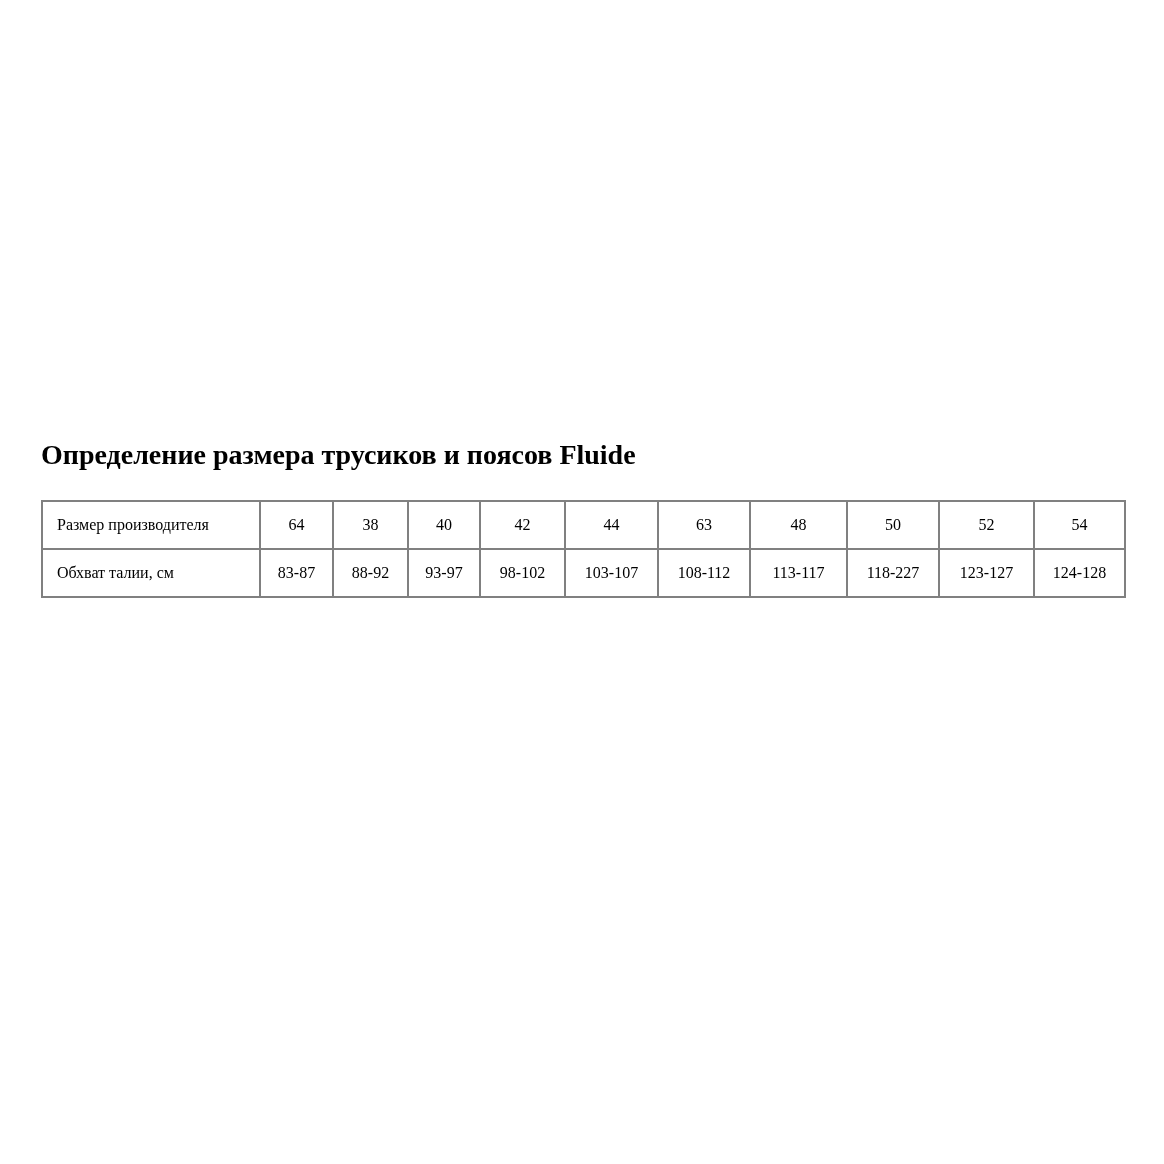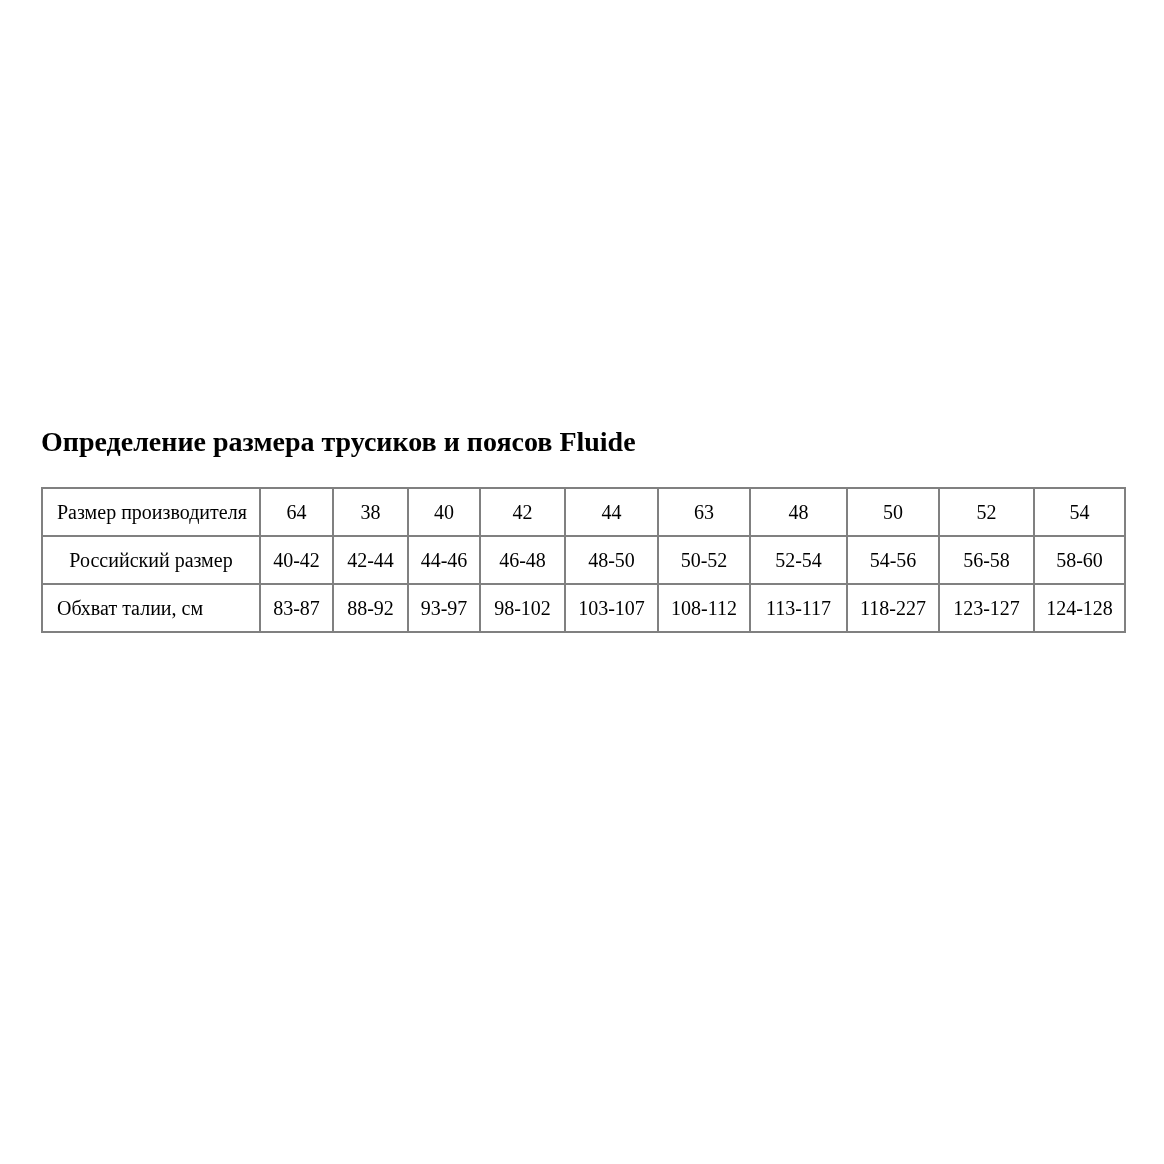--- a/index.html
+++ b/index.html
@@ -7,42 +7,42 @@
   html, body {
     margin: 0; padding: 0;
     width: 1164px; height: 1164px;
     background: var(--bg-color);
     font-family: "Liberation Serif", serif;
     overflow: hidden;
   }
   .content {
     position: absolute;
     left: 41px;
-    top: 426px;
+    top: 439px;
     width: 1086px;
   }
   .page-title {
     margin: 0;
     font-size: 28px;
     font-weight: bold;
     line-height: 32px;
     color: var(--text-color);
     white-space: nowrap;
   }
   table.size-table {
     margin-top: 29px;
     border-collapse: collapse;
     table-layout: fixed;
     width: 1083px;
   }
   table.size-table td {
     border: 2px solid var(--border-color);
     height: 48px;
     padding: 0;
-    font-size: 20px;
+    font-size: 16px;
     color: var(--text-color);
     text-align: center;
     vertical-align: middle;
     white-space: nowrap;
     overflow: hidden;
   }
   table.size-table td.label {
     text-align: left;
     padding-left: 14px;
   }
@@ -79,33 +79,20 @@
           <td>40</td>
           <td>42</td>
           <td>44</td>
           <td>63</td>
           <td>48</td>
           <td>50</td>
           <td>52</td>
           <td>54</td>
         </tr>
         <tr>
-          <td class="label center">Российский размер</td>
-          <td>40-42</td>
-          <td>42-44</td>
-          <td>44-46</td>
-          <td>46-48</td>
-          <td>48-50</td>
-          <td>50-52</td>
-          <td>52-54</td>
-          <td>54-56</td>
-          <td>56-58</td>
-          <td>58-60</td>
-        </tr>
-        <tr>
           <td class="label">Обхват талии, см</td>
           <td>83-87</td>
           <td>88-92</td>
           <td>93-97</td>
           <td>98-102</td>
           <td>103-107</td>
           <td>108-112</td>
           <td>113-117</td>
           <td>118-227</td>
           <td>123-127</td>

